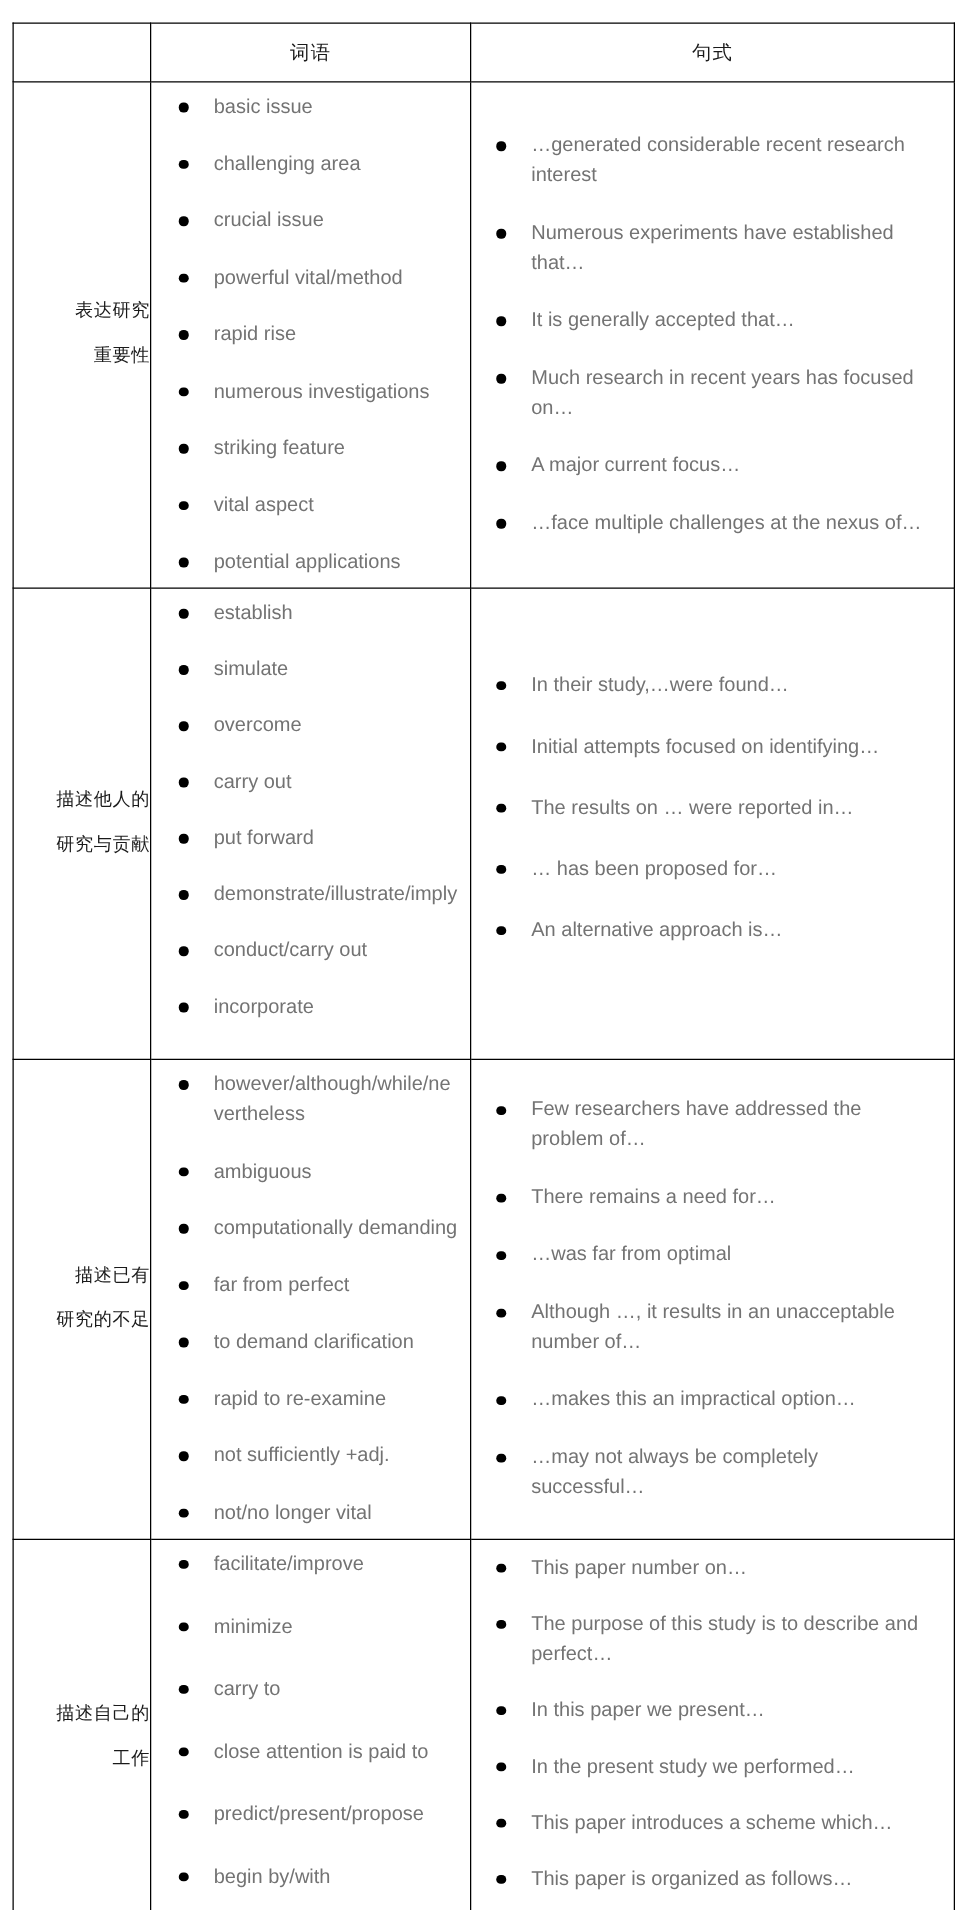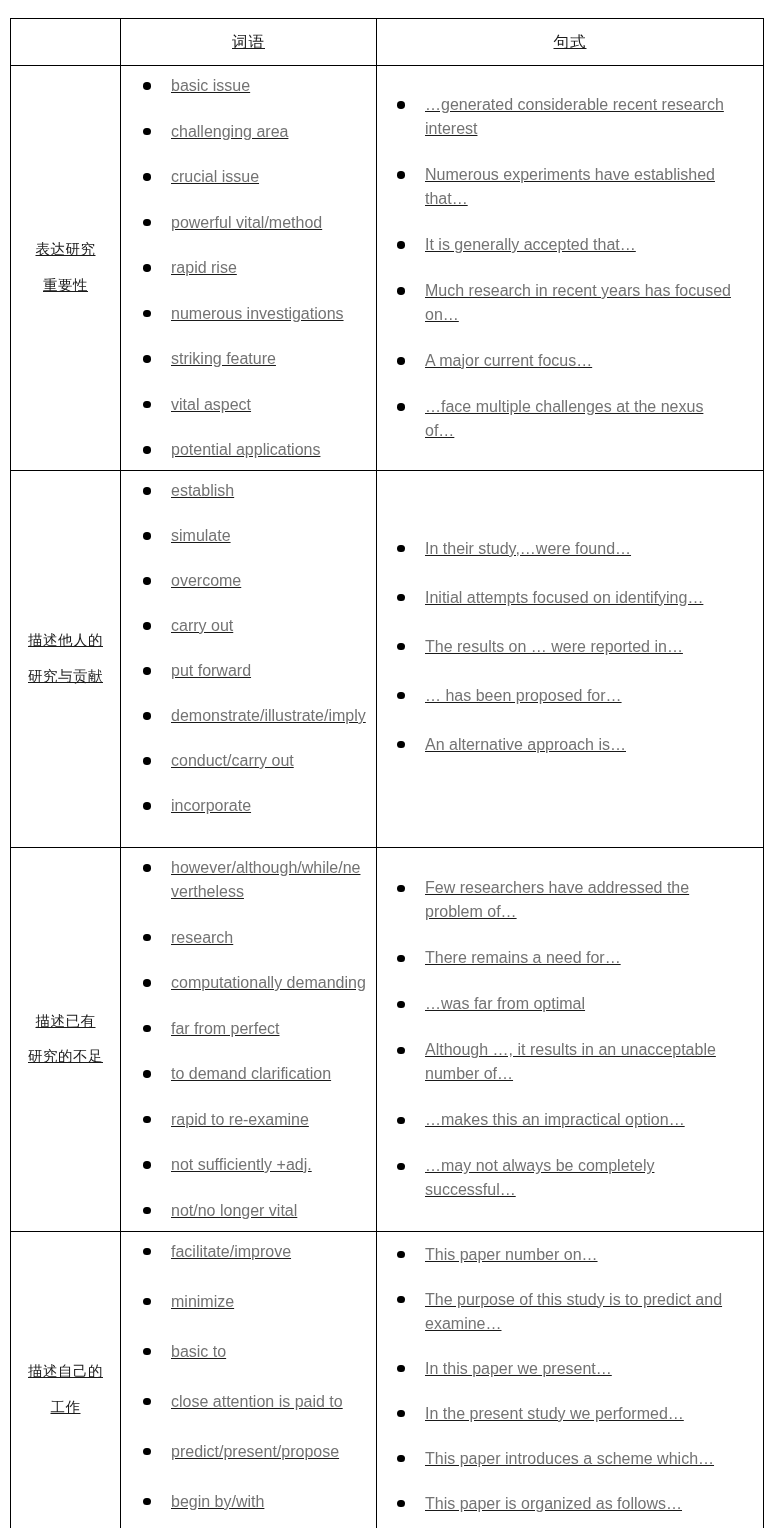--- a/index.html
+++ b/index.html
@@ -28,21 +28,20 @@
     border-collapse: collapse;
     table-layout: fixed;
     border: 1.6px solid #000;
   }
 
   table.vocab-table td,
   table.vocab-table th {
     border: 1.4px solid #000;
     vertical-align: middle;
     padding: 0;
-    text-decoration: underline;
   }
 
   col.col-cat   { width: 110px; }
   col.col-words { width: 256px; }
   col.col-sent  { width: 387px; }
 
   
   thead th {
     height: 46px;
     font-weight: 400;
@@ -55,40 +54,40 @@
 
   
   .cat-cell {
     text-align: center;
     font-size: 14.5px;
     line-height: 2.45;
     letter-spacing: 0.5px;
     color: #1a1a1a;
     padding: 0 6px;
   }
-  .cat-line { display: block; white-space: nowrap; }
+  .cat-line { display: block; white-space: nowrap; text-align: right; }
 
   
   ul.bullets {
     list-style: none;
     margin: 0;
     padding: 0;
   }
   ul.bullets.words   { padding: 8px 8px 8px 18px; }
   ul.bullets.sents   { padding: 8px 10px 8px 16px; }
 
   ul.bullets li {
     position: relative;
     padding-left: 32px;
     font-size: 16px;
     line-height: 1.5;
     color: #737373;
   }
   ul.bullets.words li { margin: 0 0 21.5px 0; }
-  ul.bullets.sents li { margin: 0 16px 22px 0; }
+  ul.bullets.sents li { margin: 0 4px 22px 0; }
   ul.bullets li:last-child { margin-bottom: 0; }
 
   ul.bullets li::before {
     content: "";
     position: absolute;
     left: 4px;
     top: 0.52em;
     width: 7.5px;
     height: 7.5px;
     border-radius: 50%;
@@ -185,21 +184,21 @@
       </tr>
 
       <tr class="r3">
         <td class="cat-cell">
           <span class="cat-line">描述已有</span>
           <span class="cat-line">研究的不足</span>
         </td>
         <td>
           <ul class="bullets words">
             <li class="break-word">however/although/while/nevertheless</li>
-            <li>research</li>
+            <li>ambiguous</li>
             <li>computationally demanding</li>
             <li>far from perfect</li>
             <li>to demand clarification</li>
             <li>rapid to re-examine</li>
             <li>not sufficiently +adj.</li>
             <li>not/no longer vital</li>
           </ul>
         </td>
         <td>
           <ul class="bullets sents">
@@ -215,30 +214,30 @@
 
       <tr class="r4">
         <td class="cat-cell">
           <span class="cat-line">描述自己的</span>
           <span class="cat-line">工作</span>
         </td>
         <td>
           <ul class="bullets words">
             <li>facilitate/improve</li>
             <li>minimize</li>
-            <li>basic to</li>
+            <li>carry to</li>
             <li>close attention is paid to</li>
             <li>predict/present/propose</li>
             <li>begin by/with</li>
           </ul>
         </td>
         <td>
           <ul class="bullets sents">
             <li>This paper number on…</li>
-            <li>The purpose of this study is to predict and examine…</li>
+            <li>The purpose of this study is to describe and perfect…</li>
             <li>In this paper we present…</li>
             <li>In the present study we performed…</li>
             <li>This paper introduces a scheme which…</li>
             <li>This paper is organized as follows…</li>
           </ul>
         </td>
       </tr>
 
     </tbody>
   </table>

